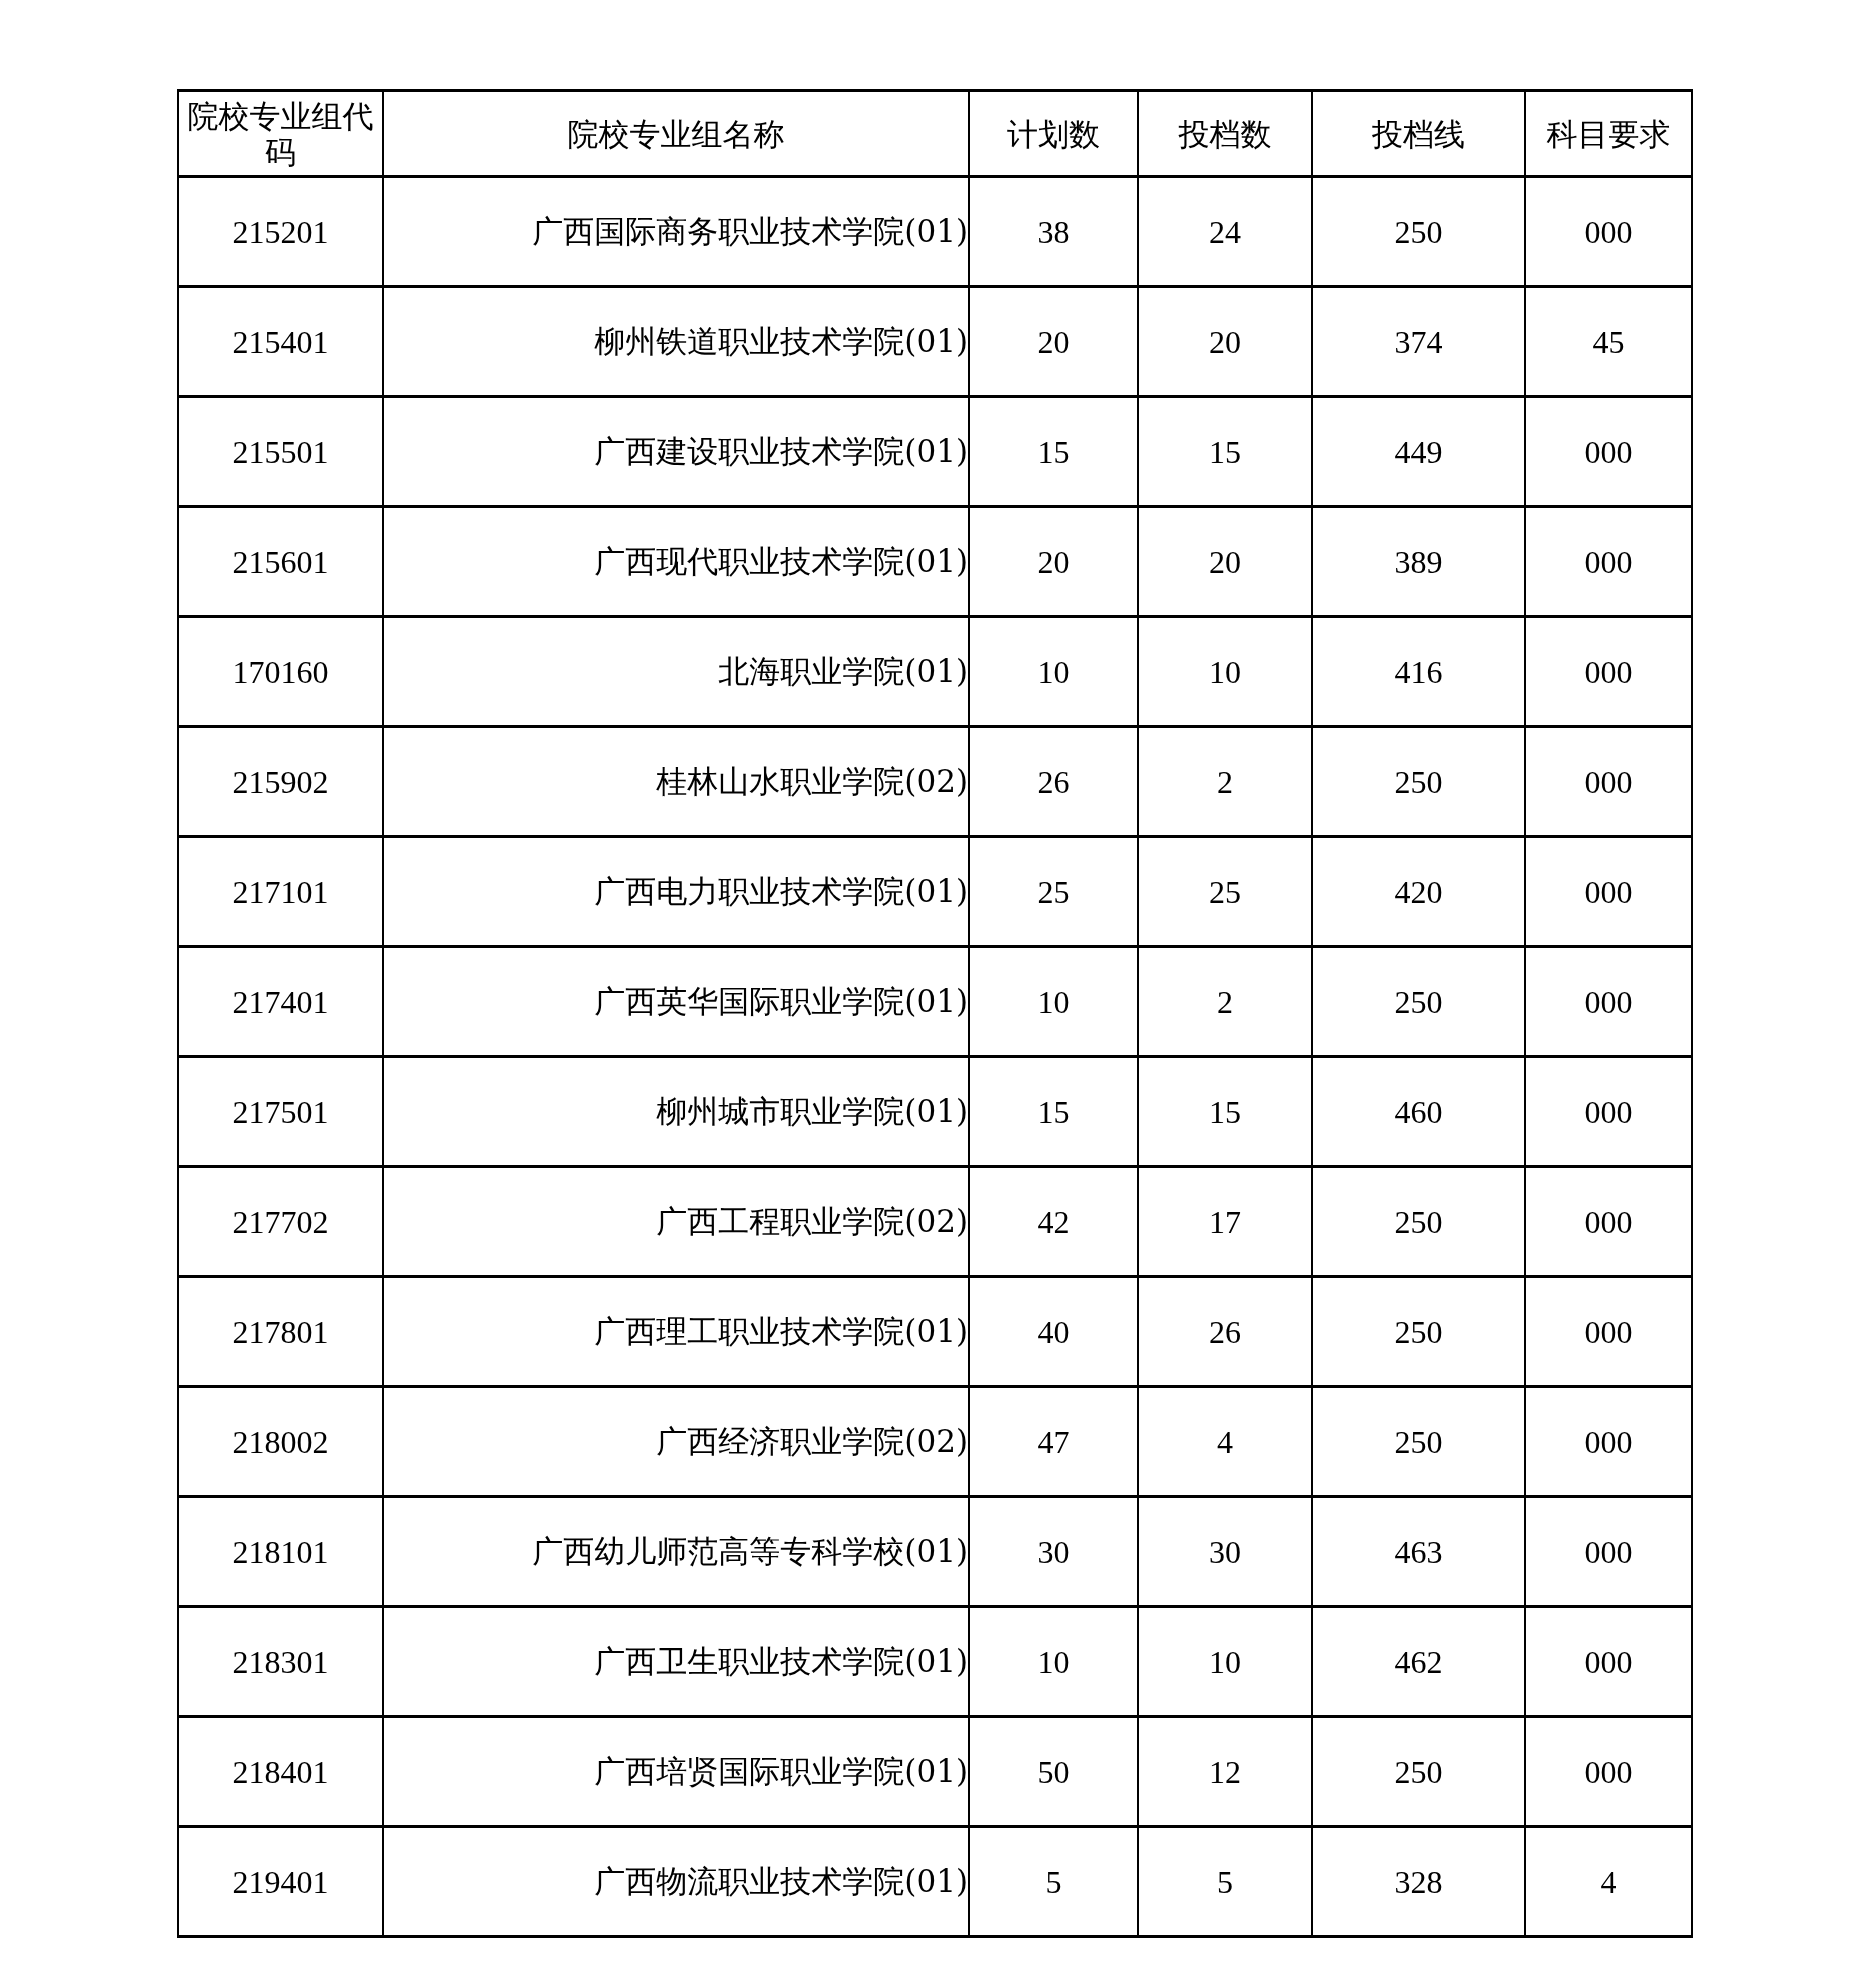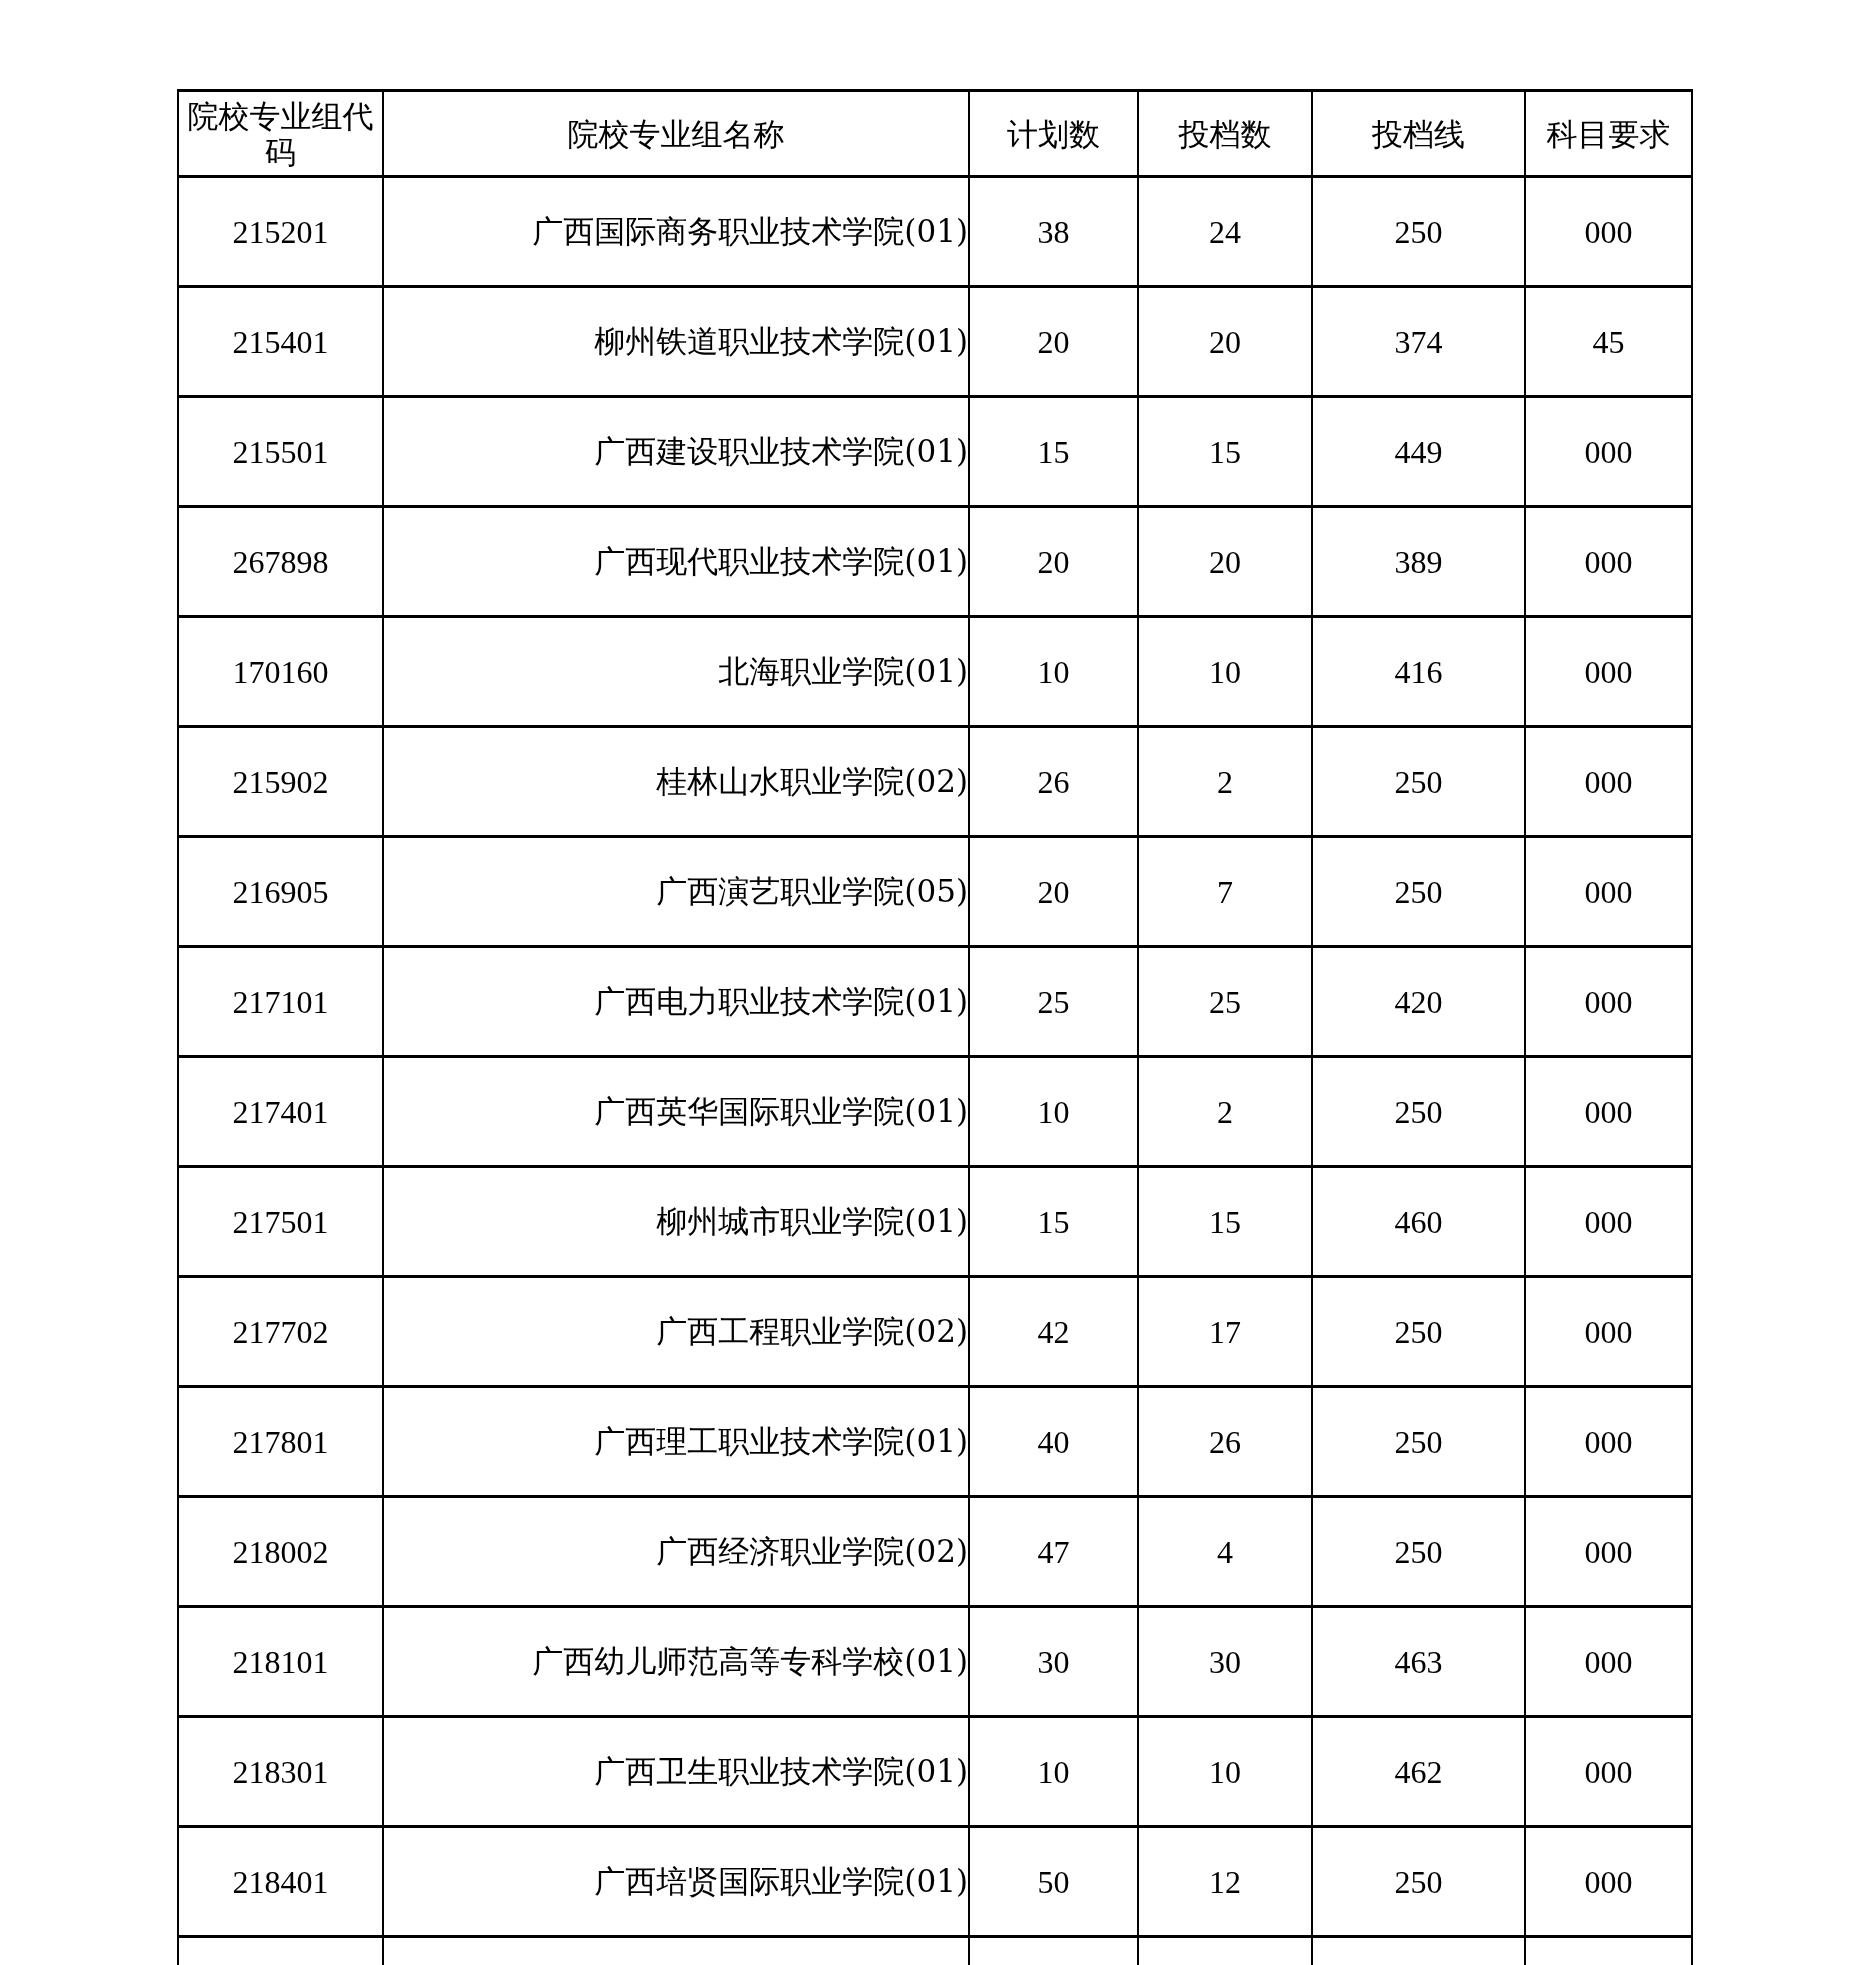--- a/index.html
+++ b/index.html
@@ -112,48 +112,40 @@
       </tr>
       <tr>
         <td>215501</td>
         <td class="name">广西建设职业技术学院(01)</td>
         <td>15</td>
         <td>15</td>
         <td>449</td>
         <td>000</td>
       </tr>
       <tr>
-        <td>267898</td>
+        <td>215601</td>
         <td class="name">广西现代职业技术学院(01)</td>
         <td>20</td>
         <td>20</td>
         <td>389</td>
         <td>000</td>
       </tr>
       <tr>
         <td>170160</td>
         <td class="name">北海职业学院(01)</td>
         <td>10</td>
         <td>10</td>
         <td>416</td>
         <td>000</td>
       </tr>
       <tr>
         <td>215902</td>
         <td class="name">桂林山水职业学院(02)</td>
         <td>26</td>
         <td>2</td>
-        <td>250</td>
-        <td>000</td>
-      </tr>
-      <tr>
-        <td>216905</td>
-        <td class="name">广西演艺职业学院(05)</td>
-        <td>20</td>
-        <td>7</td>
         <td>250</td>
         <td>000</td>
       </tr>
       <tr>
         <td>217101</td>
         <td class="name">广西电力职业技术学院(01)</td>
         <td>25</td>
         <td>25</td>
         <td>420</td>
         <td>000</td>

